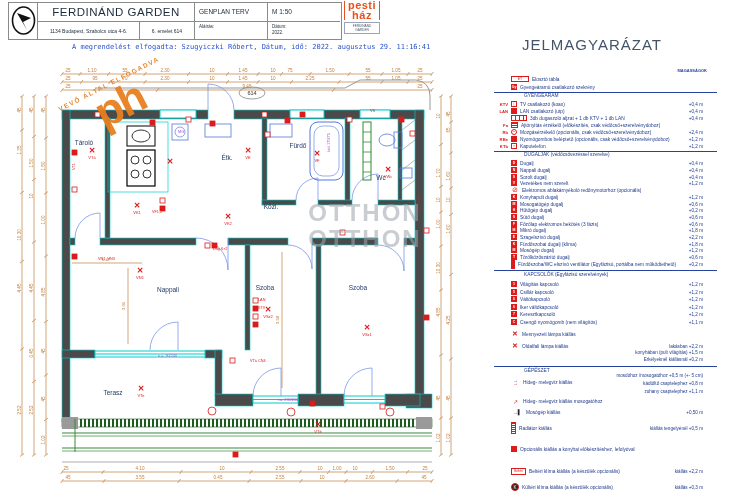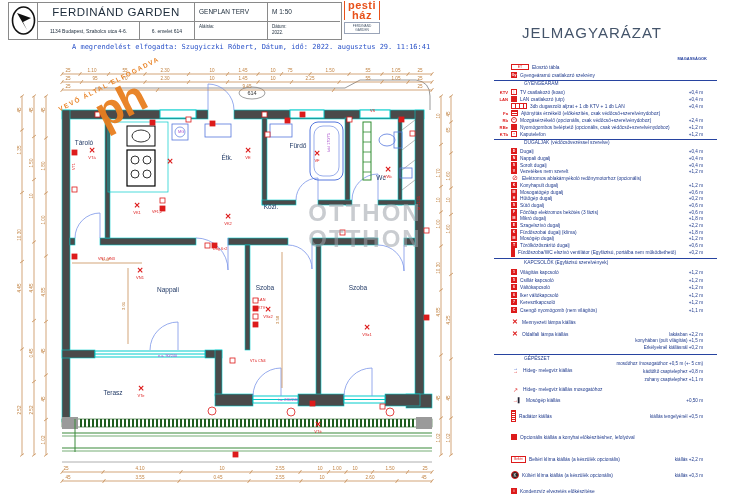--- a/index.html
+++ b/index.html
@@ -25,21 +25,21 @@
   #approval{position:absolute;left:72px;top:43px;width:420px;font-family:"DejaVu Sans Mono",monospace;font-size:7px;color:#2a52c8;white-space:nowrap;}
   
   #stamp{position:absolute;left:58px;top:78px;width:120px;transform:rotate(-27deg);color:#e87f1f;opacity:.95;text-align:center;}
   #stamp .st-line{font-size:6.5px;font-weight:bold;letter-spacing:1.5px;white-space:nowrap;}
   #stamp .st-big{font-size:44px;font-weight:bold;line-height:40px;letter-spacing:-2px;}
   
   #watermark{position:absolute;left:300px;top:200px;width:130px;text-align:center;color:#9ea3ab;opacity:.55;pointer-events:none;}
   #watermark .wm-big{font-size:74px;font-weight:bold;line-height:66px;letter-spacing:-6px;}
   #watermark .wm-l{font-size:24px;font-weight:bold;letter-spacing:2px;line-height:26px;}
   
-  #legend{position:absolute;left:490px;top:4px;width:239px;height:360px;}
+  #legend{position:absolute;left:490px;top:16px;width:239px;height:360px;}
   #legend-title{position:absolute;left:32px;top:20px;font-size:15px;color:#44546a;letter-spacing:1px;}
   #legend-heights{position:absolute;right:22px;top:52px;font-size:4px;font-weight:bold;color:#2743a0;}
   .lrow{position:absolute;left:4px;right:0;height:8px;display:flex;align-items:center;gap:3px;}
   .lrow .pfx{width:14px;text-align:right;font-size:4.2px;font-weight:bold;color:#dd1b1b;flex:none;}
   .lrow .lbl{font-size:4.8px;color:#1f3a8c;white-space:nowrap;overflow:hidden;flex:1;}
   .lrow .hgt{position:absolute;right:26px;font-size:4.6px;color:#1f3a8c;background:#fff;padding-left:2px;}
   .lheader{position:absolute;left:34px;font-size:4.8px;color:#1f3a8c;white-space:nowrap;}
   .ldiv{position:absolute;left:4px;right:12px;border-top:1px solid #2743a0;}
   .lnote{position:absolute;right:26px;font-size:4.6px;color:#1f3a8c;white-space:nowrap;}
   

